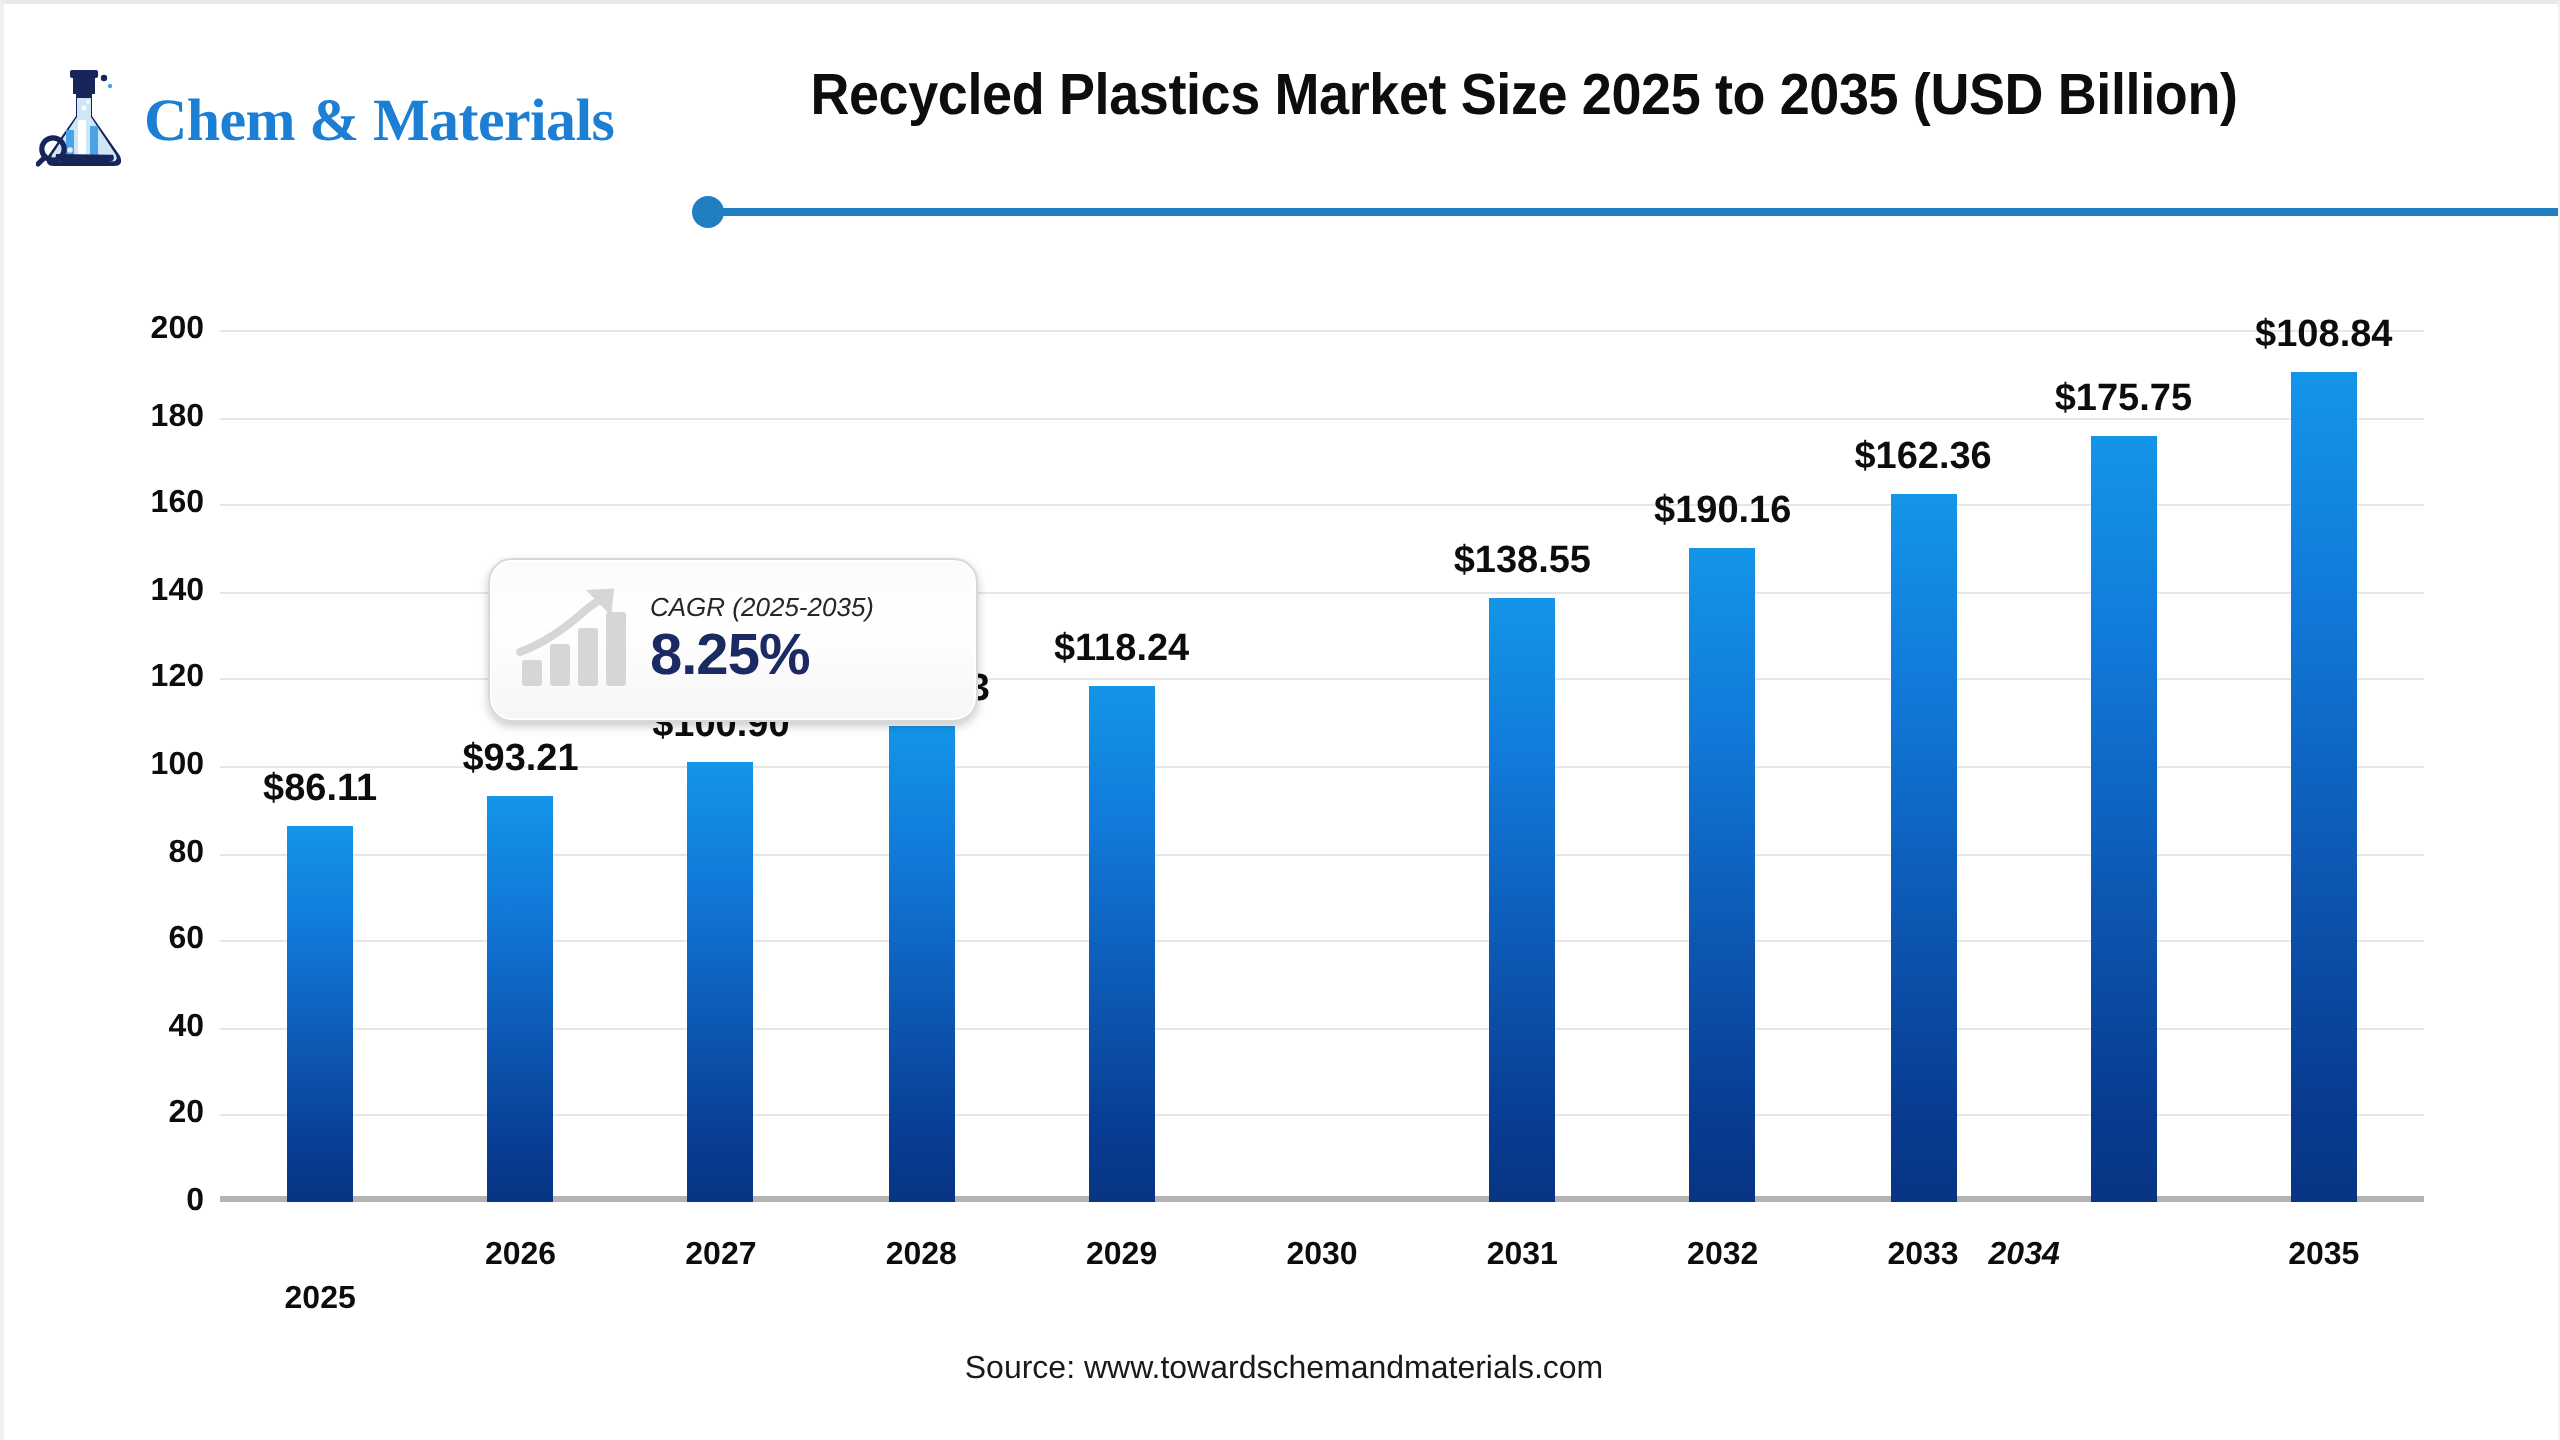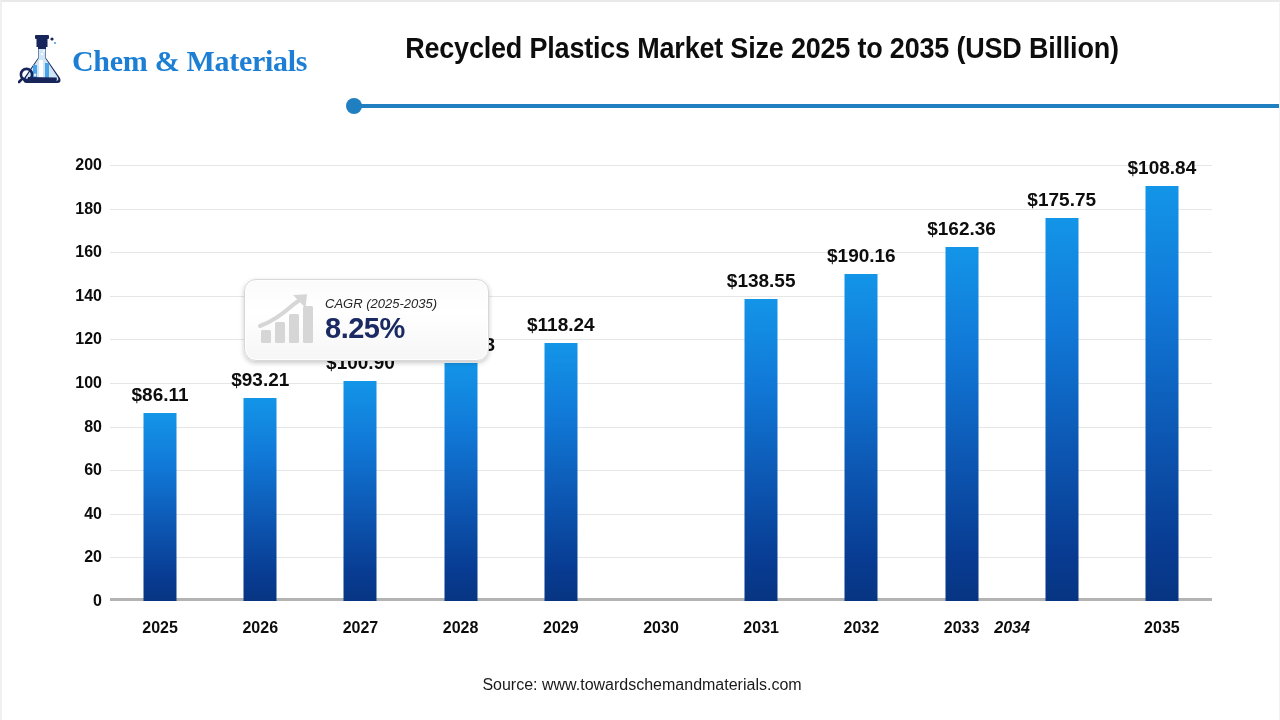--- a/index.html
+++ b/index.html
@@ -372,21 +372,21 @@
           <div class="bar" style="height: 383.135px;"></div>
           <div class="bar-label" style="bottom: 390.135px;">$175.75</div>
         </div>
         <div class="bar-slot" style="left: 1001.82px; width: 100.182px;">
           <div class="bar" style="height: 414.745px;"></div>
           <div class="bar-label" style="bottom: 421.745px;">$108.84</div>
         </div>
       </div>
 
     <div id="xaxis">
-        <div class="xslot" style="left: 0px; width: 100.182px;">
+        <div class="xslot" style="left: 0px; width: 100.182px; margin-top: 22px;">
           <div class="xtick">2025</div>
         </div>
         <div class="xslot" style="left: 100.182px; width: 100.182px;">
           <div class="xtick">2026</div>
         </div>
         <div class="xslot" style="left: 200.364px; width: 100.182px;">
           <div class="xtick">2027</div>
         </div>
         <div class="xslot" style="left: 300.545px; width: 100.182px;">
           <div class="xtick">2028</div>

